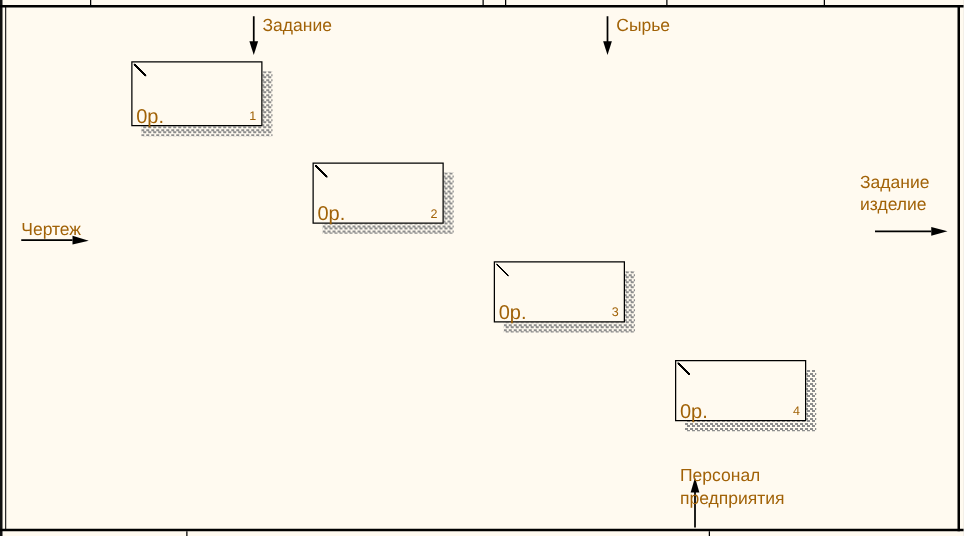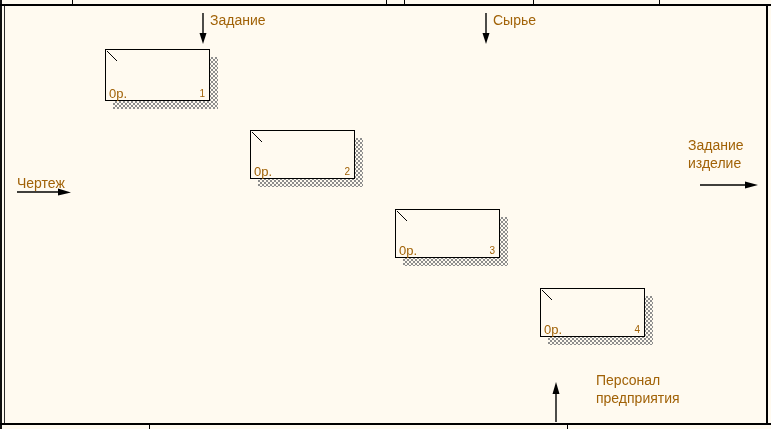--- a/index.html
+++ b/index.html
@@ -21,21 +21,21 @@
     position:absolute; background:#fffaf0; border:1.5px solid #000;
     box-sizing:border-box; z-index:3;
   }
   .box .slash{
     position:absolute; top:1px; left:1px; width:10px; height:10px;
     background:linear-gradient(to top right,
       transparent calc(50% - 0.7px), #000 calc(50% - 0.7px),
       #000 calc(50% + 0.7px), transparent calc(50% + 0.7px));
   }
   .box .cost{
-    position:absolute; left:3px; bottom:1px; font-size:13px; line-height:11px;
+    position:absolute; left:3px; bottom:1px; font-size:16px; line-height:11px;
   }
   .box .num{
     position:absolute; right:4px; bottom:1px; font-size:10px; line-height:11px;
   }
   .shadow{
     position:absolute; z-index:2;
     background:conic-gradient(#8d8d8d 25%, transparent 0 50%, #8d8d8d 0 75%, transparent 0) 0 0/4px 4px;
   }
   
   .lbl{
@@ -91,21 +91,21 @@
 
   <div class="lbl" style="left:493px;top:11px">Сырье</div>
 
   <div class="lbl" style="left:17px;top:174px">Чертеж</div>
 
   <div class="lbl" style="left:688px;top:136px">
     <div>Задание</div>
     <div>изделие</div>
   </div>
 
-  <div class="lbl" style="left:596px;top:371px">
+  <div class="lbl" style="left:544px;top:371px">
     <div>Персонал</div>
     <div>предприятия</div>
   </div>
 
   <div class="shadow" style="left:113px;top:57px;width:105px;height:52px"></div>
   <div class="box" style="left:105px;top:49px;width:105px;height:52px">
     <div class="slash"></div>
     <div class="cost">0р.</div>
     <div class="num">1</div>
   </div>

